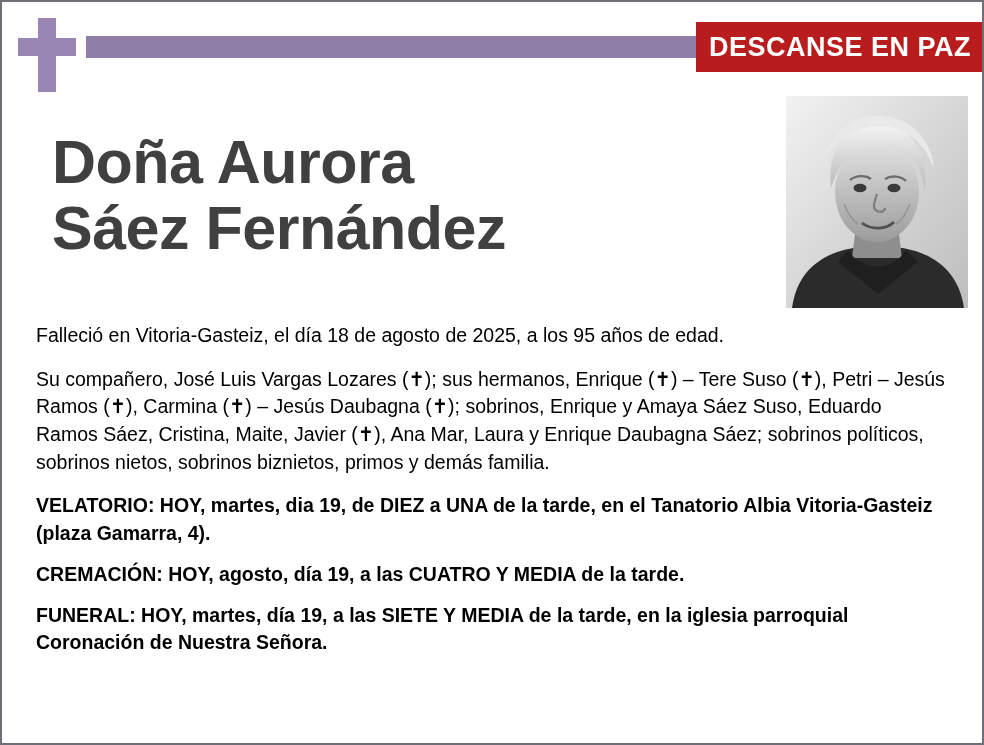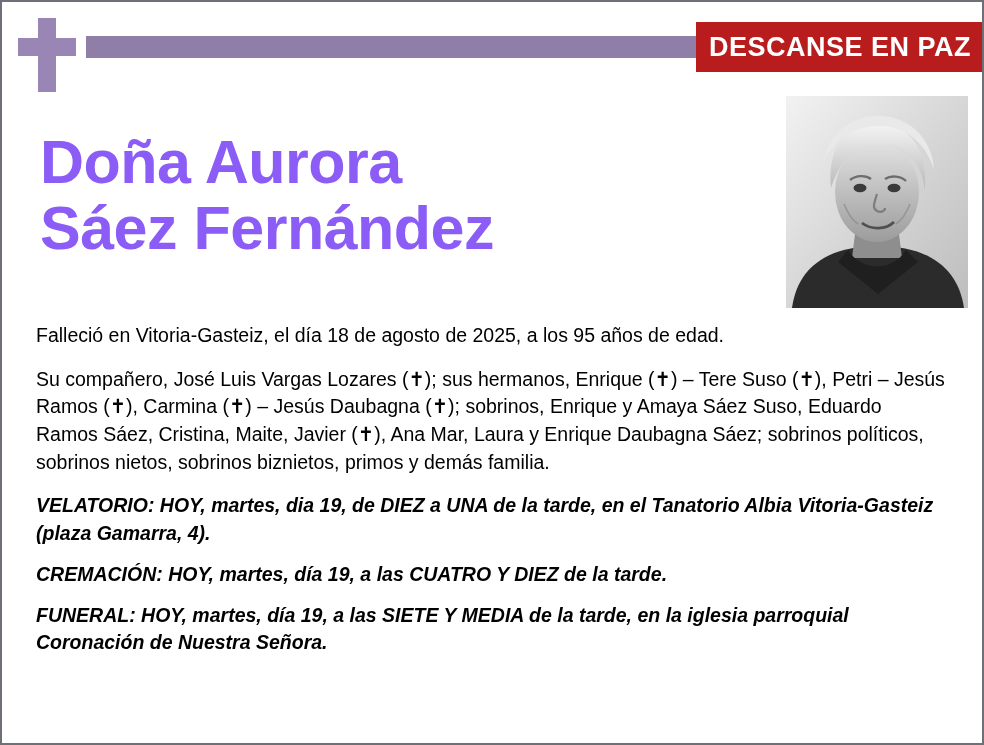--- a/index.html
+++ b/index.html
@@ -82,28 +82,28 @@
     color: #ffffff;
     font-weight: bold;
     font-size: 27px;
     letter-spacing: 0.5px;
     white-space: nowrap;
   }
 
   
   .name {
     position: absolute;
-    left: 40px;
+    left: 52px;
     top: 130px;
     width: 740px;
     font-weight: bold;
     font-size: 61px;
     line-height: 1.08;
     letter-spacing: -0.5px;
-    color: #8b5cf6;
+    color: #404040;
   }
   .name .ln {
     display: block;
   }
 
   
   .portrait {
     position: absolute;
     left: 786px;
     top: 96px;
@@ -124,21 +124,20 @@
   p {
     margin: 0 0 14px 0;
     font-size: 19.5px;
     line-height: 1.42;
     color: #000000;
   }
   p.lead { margin-bottom: 16px; }
   p.strong {
     font-weight: bold;
     margin-bottom: 13px;
-    font-style: italic;
   }
   p.family { margin-bottom: 16px; }
 </style>
 </head>
 <body>
 
 <div class="page">
 
   <div class="header">
     <div class="cross">
@@ -197,17 +196,17 @@
 
       <path d="M58 108 C62 118 66 124 72 128" stroke="#8a8a8a" stroke-width="1.6" fill="none" opacity="0.7"></path>
       <path d="M124 108 C120 118 116 124 110 128" stroke="#8a8a8a" stroke-width="1.6" fill="none" opacity="0.7"></path>
     </svg>
   </div>
 
   <div class="body-text">
     <p class="lead">Falleció en Vitoria-Gasteiz, el día 18 de agosto de 2025, a los 95 años de edad.</p>
     <p class="family">Su compañero, José Luis Vargas Lozares (✝); sus hermanos, Enrique (✝) – Tere Suso (✝), Petri – Jesús Ramos (✝), Carmina (✝) – Jesús Daubagna (✝); sobrinos, Enrique y Amaya Sáez Suso, Eduardo Ramos Sáez, Cristina, Maite, Javier (✝), Ana Mar, Laura y Enrique Daubagna Sáez; sobrinos políticos, sobrinos nietos, sobrinos biznietos, primos y demás familia.</p>
     <p class="strong">VELATORIO: HOY, martes, dia 19, de DIEZ a UNA de la tarde, en el Tanatorio Albia Vitoria-Gasteiz (plaza Gamarra, 4).</p>
-    <p class="strong">CREMACIÓN: HOY, martes, día 19, a las CUATRO Y DIEZ de la tarde.</p>
+    <p class="strong">CREMACIÓN: HOY, agosto, día 19, a las CUATRO Y MEDIA de la tarde.</p>
     <p class="strong">FUNERAL: HOY, martes, día 19, a las SIETE Y MEDIA de la tarde, en la iglesia parroquial Coronación de Nuestra Señora.</p>
   </div>
 
 </div>
 
 </body></html>

